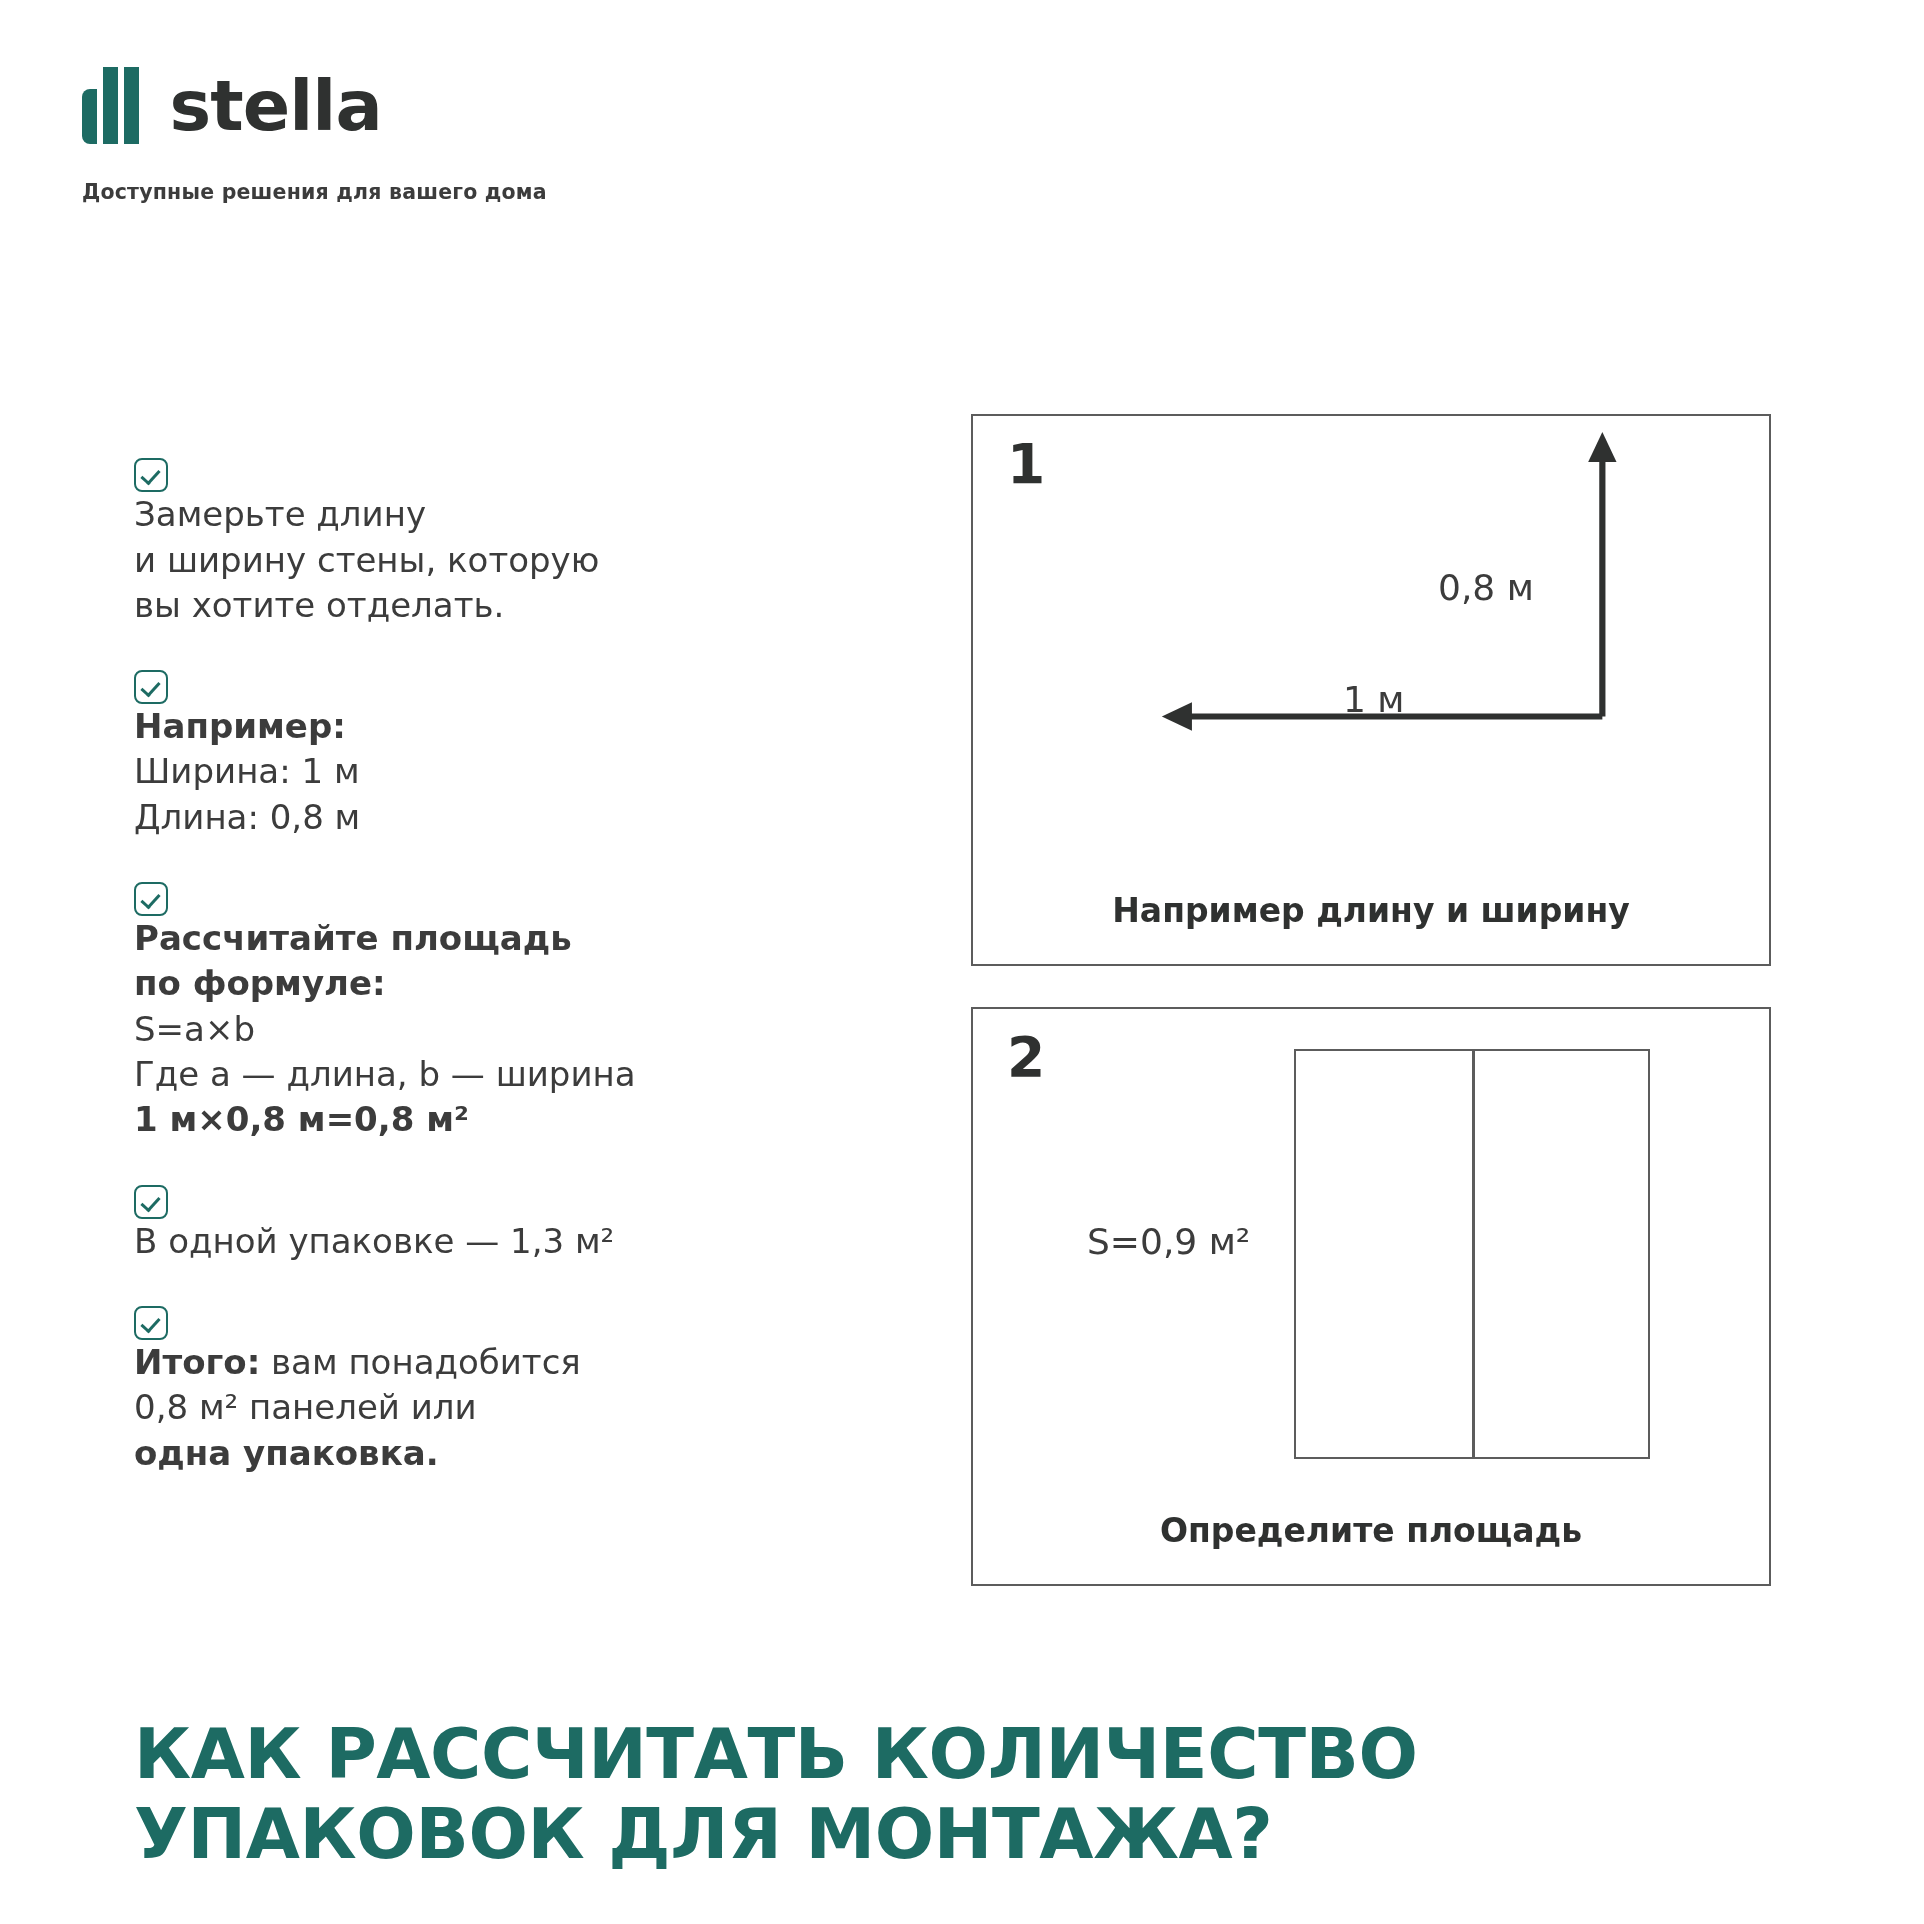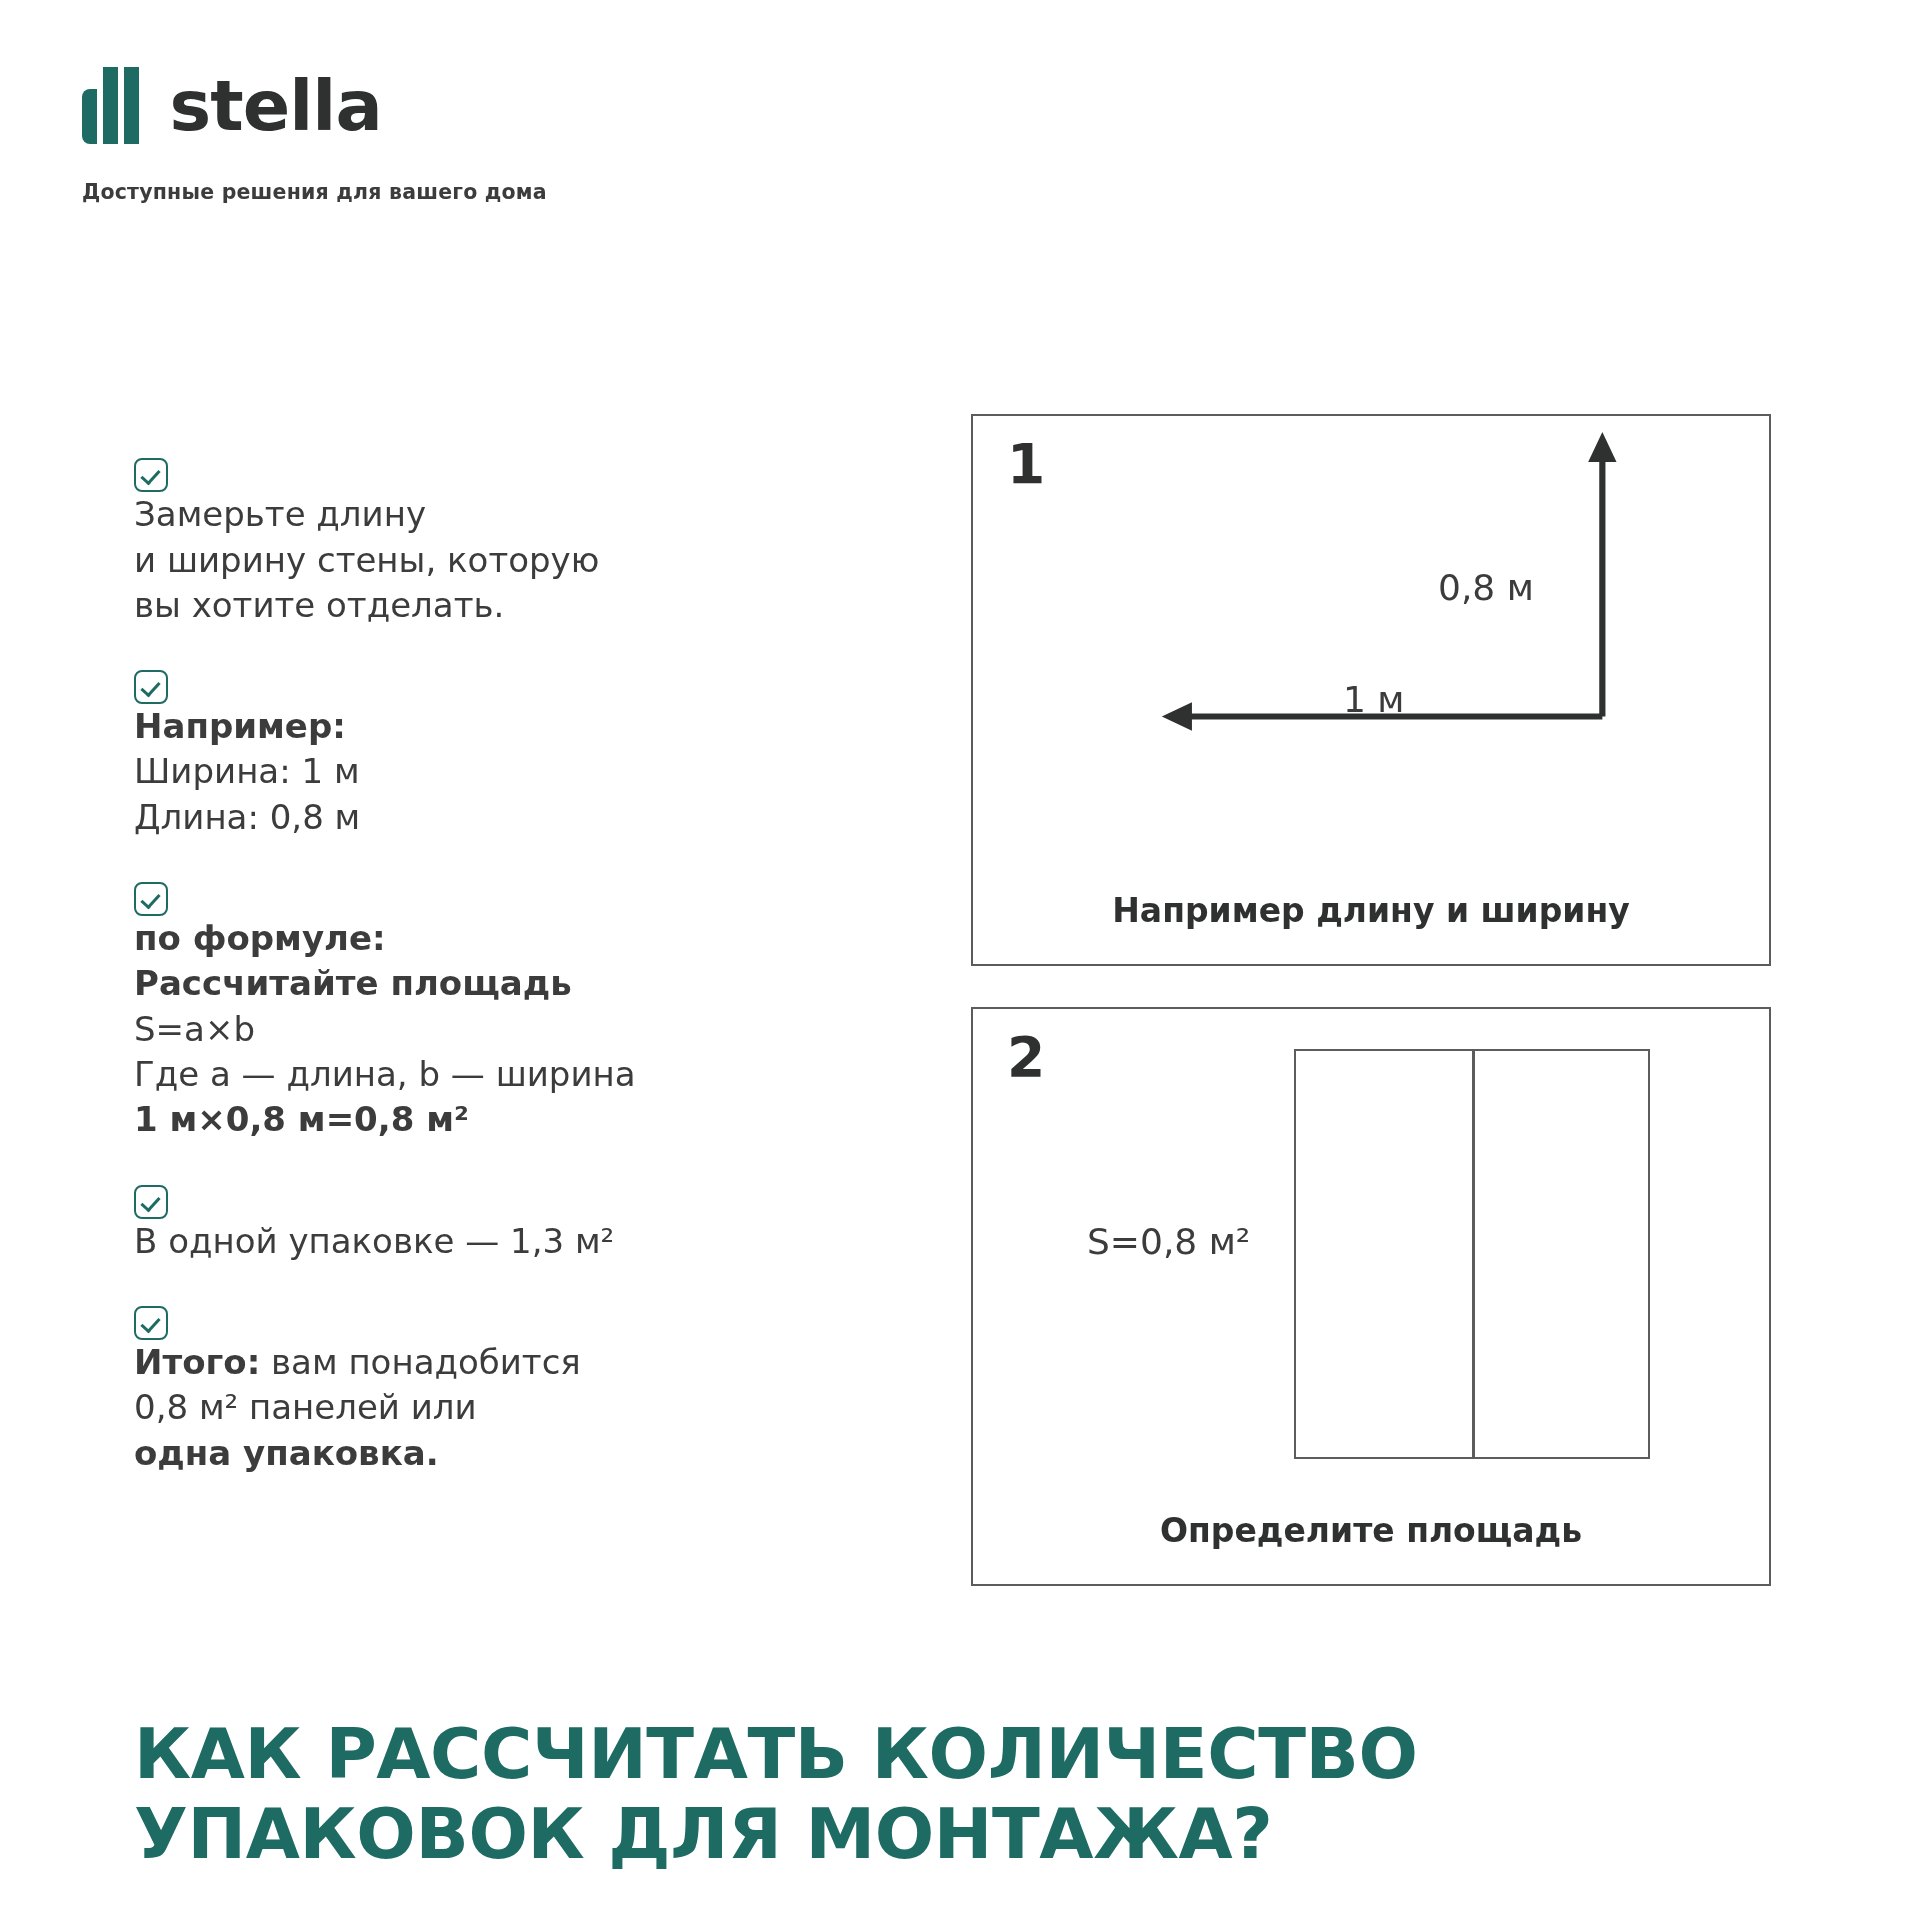--- a/index.html
+++ b/index.html
@@ -233,22 +233,22 @@
     <div class="item-text">
       <div class="b">Например:</div>
       <div>Ширина: 1 м</div>
       <div>Длина: 0,8 м</div>
     </div>
   </div>
 
   <div class="list-item">
     <span class="check"></span>
     <div class="item-text">
+      <div class="b">Рассчитайте площадь</div>
       <div class="b">по формуле:</div>
-      <div class="b">Рассчитайте площадь</div>
       <div>S=a×b</div>
       <div>Где a — длина, b — ширина</div>
       <div class="b">1 м×0,8 м=0,8 м²</div>
     </div>
   </div>
 
   <div class="list-item">
     <span class="check"></span>
     <div class="item-text">
       <div>В одной упаковке — 1,3 м²</div>
@@ -288,21 +288,21 @@
   <div class="panel-caption">Например длину и ширину</div>
 </div>
 
 <div class="panel" id="panel-2">
   <div class="panel-num">2</div>
 
   <div class="rect-wrap">
     <div class="rect-divider"></div>
   </div>
 
-  <div class="lbl-area">S=0,8 м²</div>
+  <div class="lbl-area">S=0,9 м²</div>
 
   <div class="panel-caption">Определите площадь</div>
 </div>
 
 <div class="headline">
   <div>КАК РАССЧИТАТЬ КОЛИЧЕСТВО</div>
   <div>УПАКОВОК ДЛЯ МОНТАЖА?</div>
 </div>
 
 

